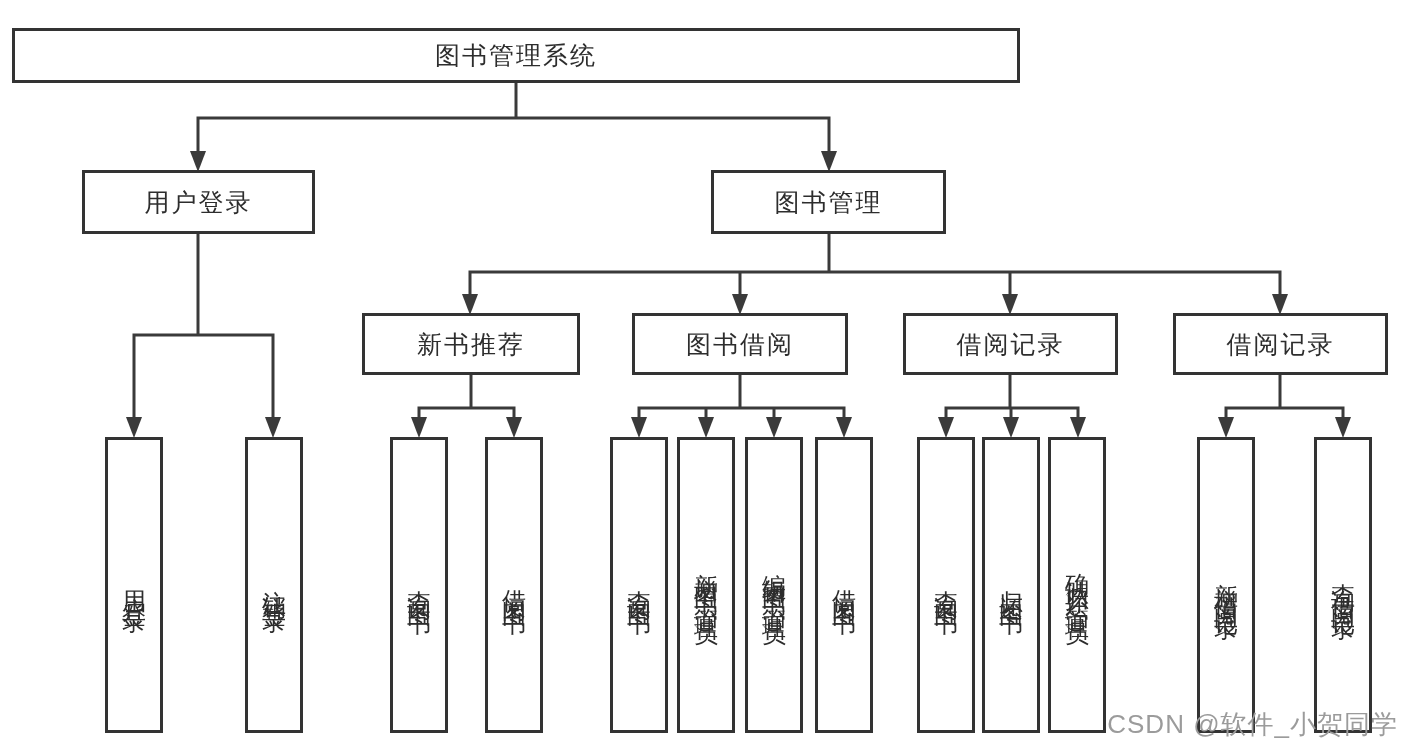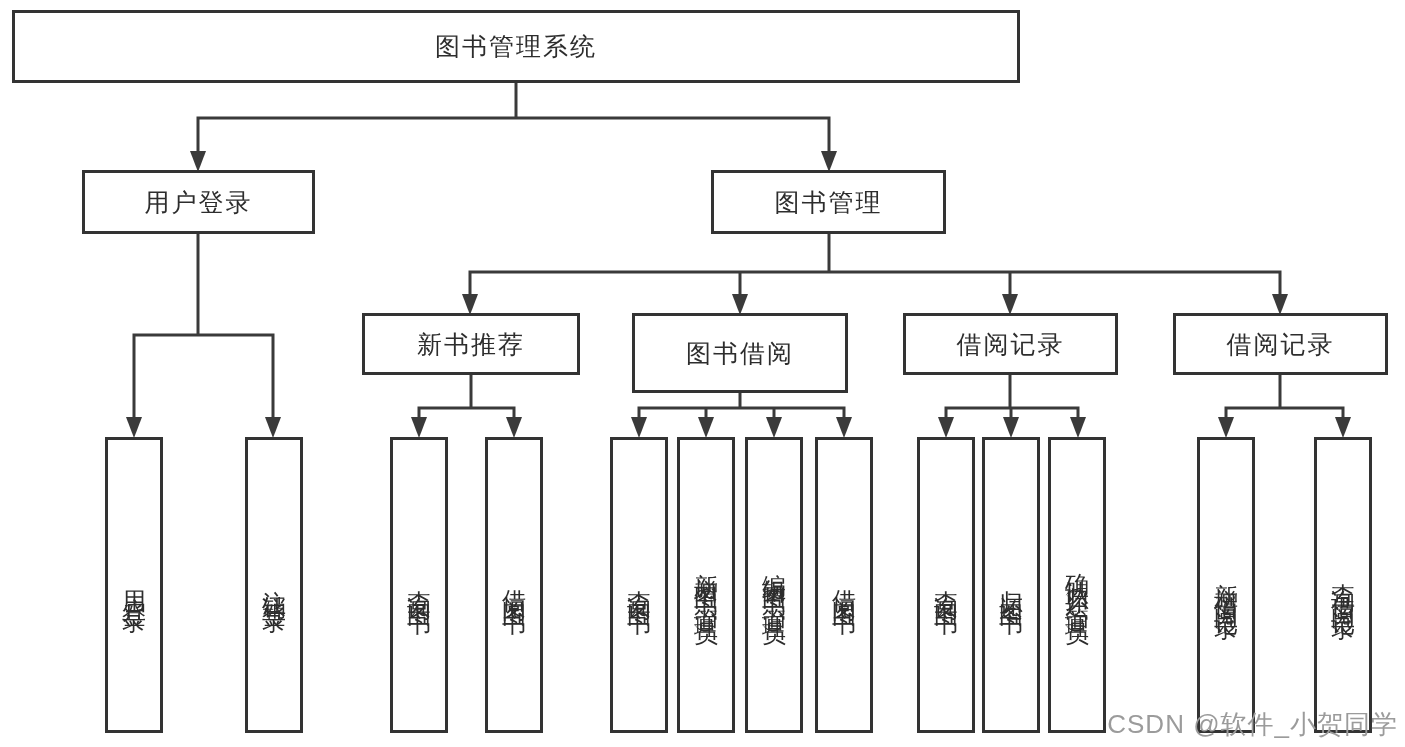--- a/index.html
+++ b/index.html
@@ -79,35 +79,35 @@
     <polygon class="ahead" points="938,417 954,417 946,438"></polygon>
     <polygon class="ahead" points="1003,417 1019,417 1011,438"></polygon>
     <polygon class="ahead" points="1070,417 1086,417 1078,438"></polygon>
 
     <path class="cline" d="M1280 375 V408"></path>
     <path class="cline" d="M1226 421 V408 H1343 V421"></path>
     <polygon class="ahead" points="1218,417 1234,417 1226,438"></polygon>
     <polygon class="ahead" points="1335,417 1351,417 1343,438"></polygon>
   </svg>
 
-  <div class="node" style="left:12px;top:10px;width:1008px;height:73px">
+  <div class="node" style="left:12px;top:28px;width:1008px;height:55px">
     <span>图书管理系统</span>
   </div>
 
   <div class="node" style="left:82px;top:170px;width:233px;height:64px">
     <span>用户登录</span>
   </div>
   <div class="node" style="left:362px;top:313px;width:218px;height:62px">
     <span>新书推荐</span>
   </div>
 
   <div class="node" style="left:711px;top:170px;width:235px;height:64px">
     <span>图书管理</span>
   </div>
-  <div class="node" style="left:632px;top:313px;width:216px;height:80px">
+  <div class="node" style="left:632px;top:313px;width:216px;height:62px">
     <span>图书借阅</span>
   </div>
   <div class="node" style="left:903px;top:313px;width:215px;height:62px">
     <span>借阅记录</span>
   </div>
   <div class="node" style="left:1173px;top:313px;width:215px;height:62px">
     <span>借阅记录</span>
   </div>
 
   <div class="node leaf" style="left:105px;top:437px;width:58px;height:296px">

